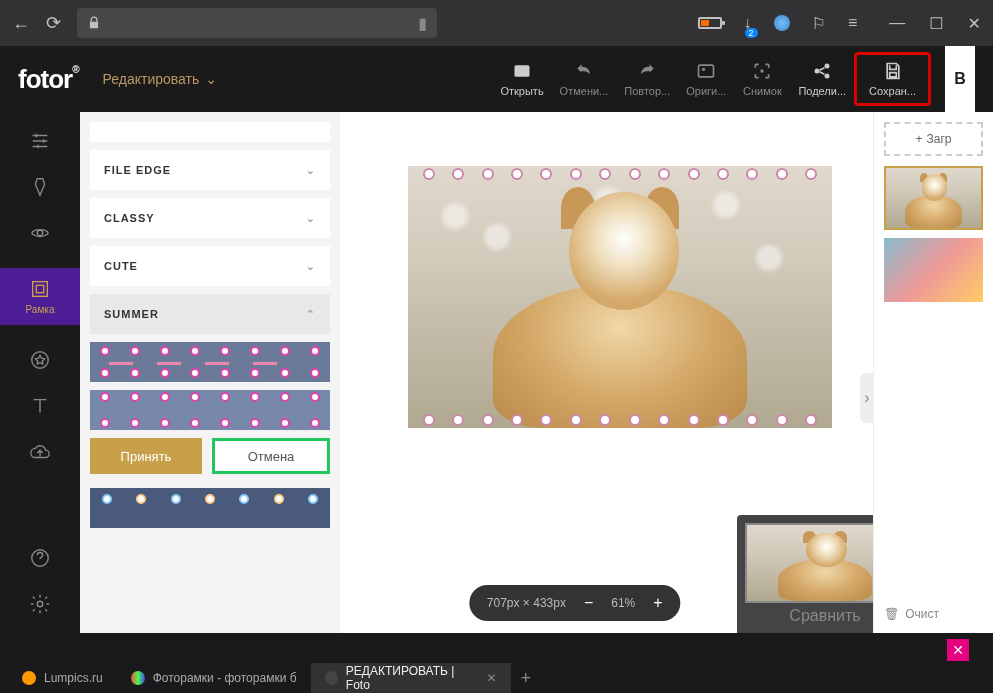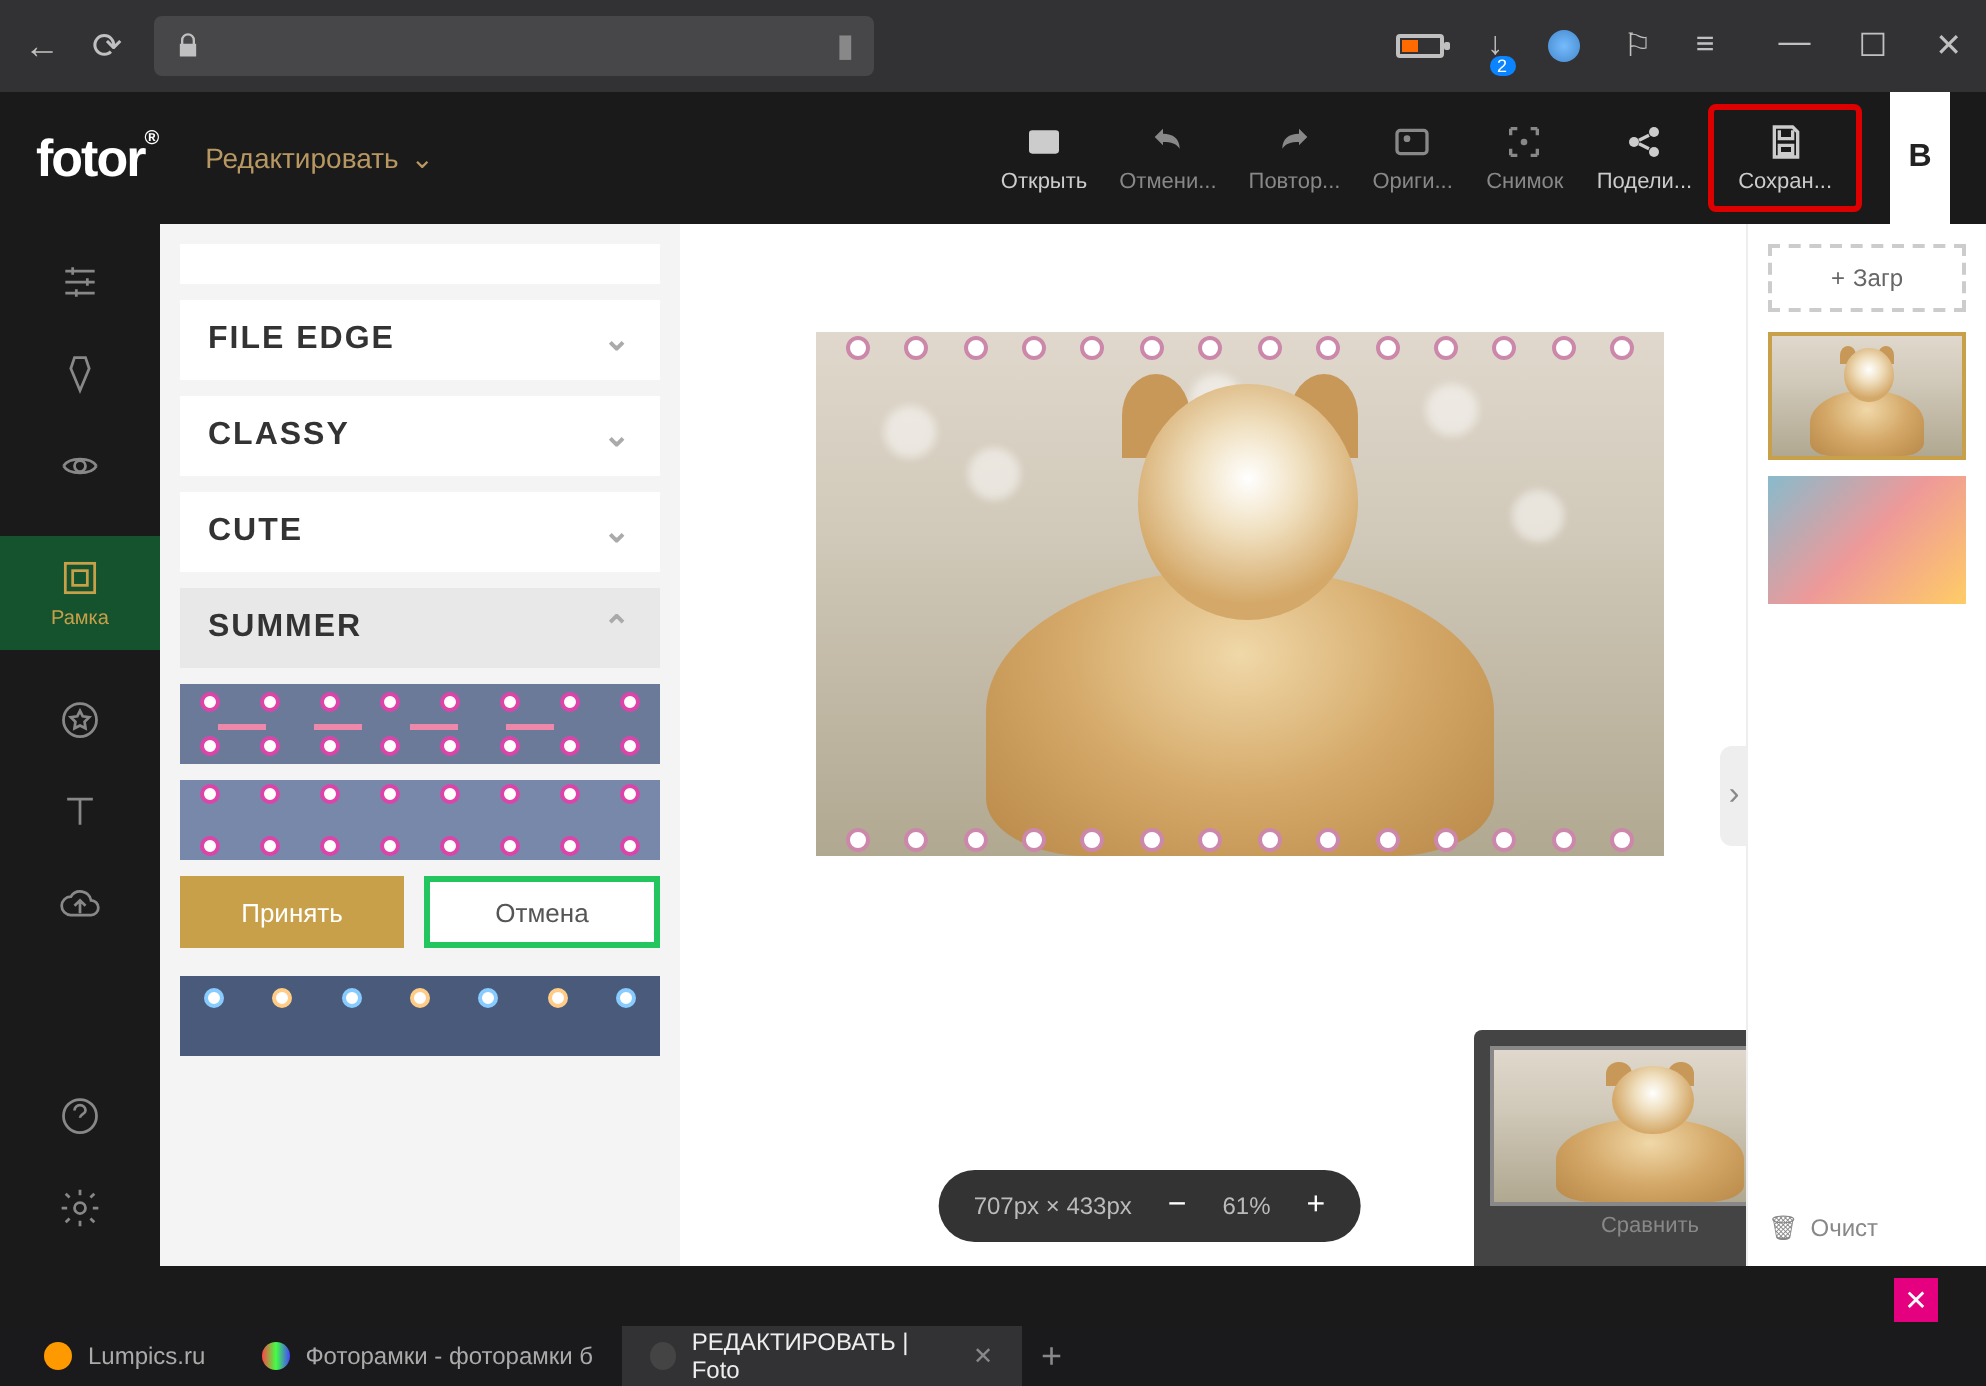--- a/index.html
+++ b/index.html
@@ -30,27 +30,27 @@
 .tool-btn .tl{font-size:11px;white-space:nowrap}
 .tool-btn.light svg{fill:#ccc}
 .tool-btn.light .tl{color:#ccc}
 .save-highlight{border:3px solid #d00;border-radius:4px;padding:2px 4px}
 .hdr-right{margin-left:14px;color:#222;background:#fff;width:30px;height:66px;display:flex;align-items:center;justify-content:center;font-weight:bold}
 
 .main{position:absolute;top:112px;left:0;right:0;bottom:60px;display:flex;background:#fff}
 .rail{width:80px;background:#1a1a1a;display:flex;flex-direction:column;align-items:center;padding-top:18px;gap:24px}
 .rail-item{color:#888;cursor:pointer;display:flex;flex-direction:column;align-items:center;gap:4px}
 .rail-item svg{width:22px;height:22px;fill:none;stroke:#888;stroke-width:1.5}
-.rail-item.active{background:#14532d;color:#c9a04a;width:100%;padding:10px 0}
+.rail-item.active{background:#4c1d95;color:#c9a04a;width:100%;padding:10px 0}
 .rail-item.active svg{stroke:#c9a04a}
 .rail-item .rl{font-size:10px}
 .rail-bottom{margin-top:auto;margin-bottom:18px;display:flex;flex-direction:column;gap:24px}
 
 .panel{width:260px;background:#f4f4f4;padding:10px;overflow:auto}
-.cat{background:#fff;height:40px;display:flex;align-items:center;padding:0 14px;margin-bottom:8px;font-size:16px;font-weight:bold;letter-spacing:1px;cursor:pointer;justify-content:space-between;color:#333}
+.cat{background:#fff;height:40px;display:flex;align-items:center;padding:0 14px;margin-bottom:8px;font-size:11px;font-weight:bold;letter-spacing:1px;cursor:pointer;justify-content:space-between;color:#333}
 .cat.active{background:#e8e8e8}
 .chev{color:#aaa}
 .frame-strip{height:40px;margin-bottom:8px;background:#6b7a99;position:relative;overflow:hidden;cursor:pointer}
 .strip-dots{position:absolute;left:0;right:0;display:flex;justify-content:space-around}
 .strip-dots span{width:10px;height:10px;border-radius:50%;background:#fff;border:2px solid #d4a}
 .strip-a .strip-dots{top:4px}
 .strip-a .strip-dots.bot{top:auto;bottom:4px}
 .strip-a .dash{position:absolute;top:50%;left:8%;width:10%;height:3px;background:#e8a}
 .strip-b{background:#7788aa}
 .btn-row{display:flex;gap:10px;margin:8px 0 14px}
@@ -70,21 +70,21 @@
 .frame-dots{position:absolute;left:0;right:0;display:flex;justify-content:space-around;padding:2px 6px}
 .frame-dots.top{top:0}.frame-dots.bot{bottom:0}
 .fd{width:12px;height:12px;border-radius:50%;background:#fff;border:2px solid #cc88aa}
 
 .zoombar{position:absolute;bottom:12px;left:50%;transform:translateX(-65%);background:#333;color:#bbb;border-radius:20px;height:36px;display:flex;align-items:center;gap:18px;padding:0 18px;font-size:12px}
 .zb-btn{cursor:pointer;font-size:16px;color:#fff}
 
 .minimap{position:absolute;bottom:-4px;right:-40px;width:176px;height:122px;background:#444;border-radius:4px;padding:8px}
 .mini-img{width:100%;height:75%;position:relative}
 .mini-img .dog-bg{border:2px solid #888}
-.mini-label{color:#888;font-size:11px;margin-top:4px;text-align:center}
+.mini-label{color:#888;font-size:16px;margin-top:4px;text-align:center}
 
 .right-strip{width:120px;background:#fff;padding:10px;border-left:1px solid #eee;position:relative}
 .upload-box{border:2px dashed #ccc;height:34px;display:flex;align-items:center;justify-content:center;font-size:12px;color:#666;gap:4px;cursor:pointer;margin-bottom:10px}
 .thumb{width:100%;height:64px;margin-bottom:8px;cursor:pointer;position:relative}
 .thumb .dog-bg{border:2px solid transparent}
 .thumb.sel .dog-bg{border-color:#c9a04a}
 .thumb-mac{background:linear-gradient(135deg,#8bc 0%,#e99 50%,#fc6 100%);height:64px}
 .clear-btn{position:absolute;bottom:12px;left:10px;right:10px;color:#888;font-size:12px;display:flex;align-items:center;gap:6px;cursor:pointer}
 .strip-chev{position:absolute;left:-14px;top:50%;width:14px;height:50px;background:#eee;border-radius:6px 0 0 6px;display:flex;align-items:center;justify-content:center;color:#888;cursor:pointer}
 

